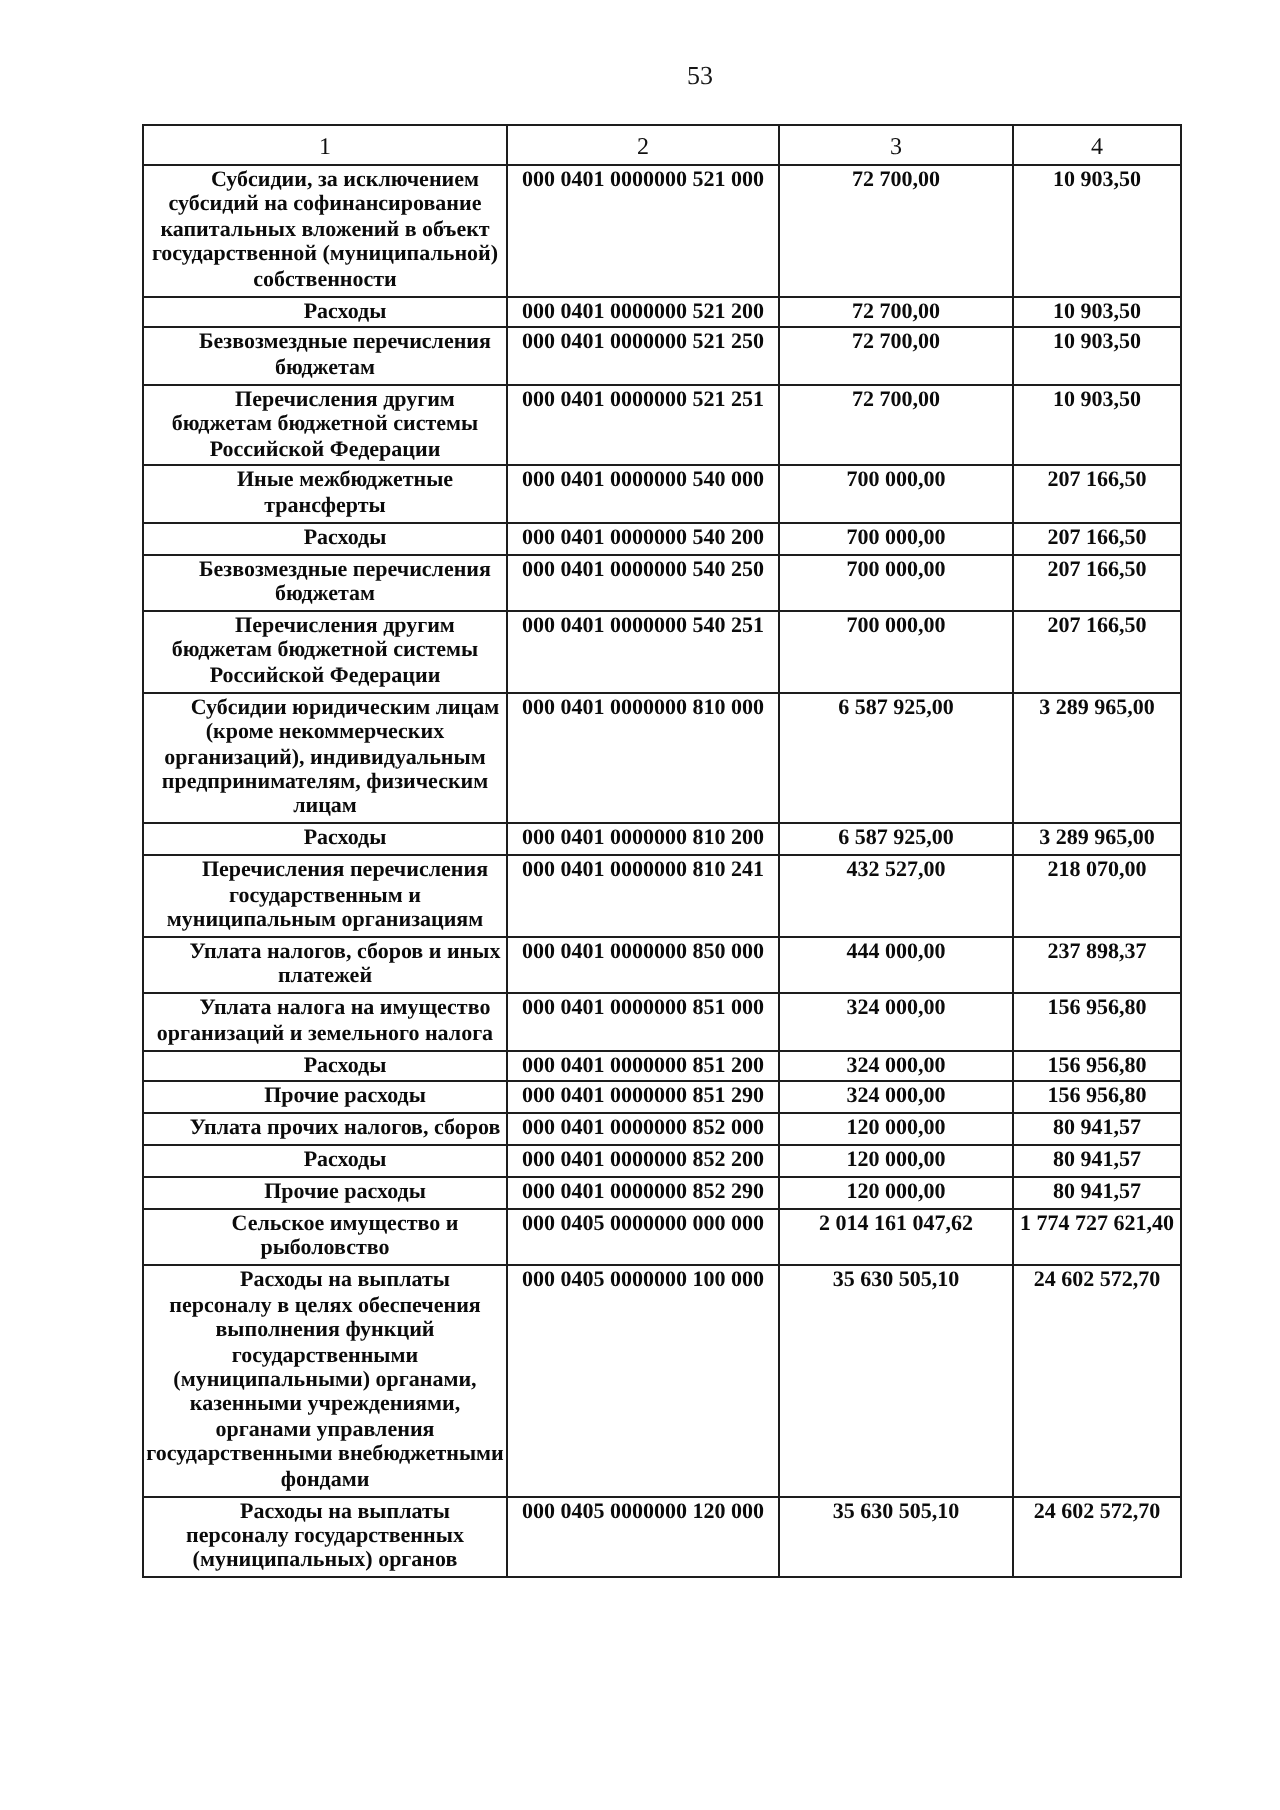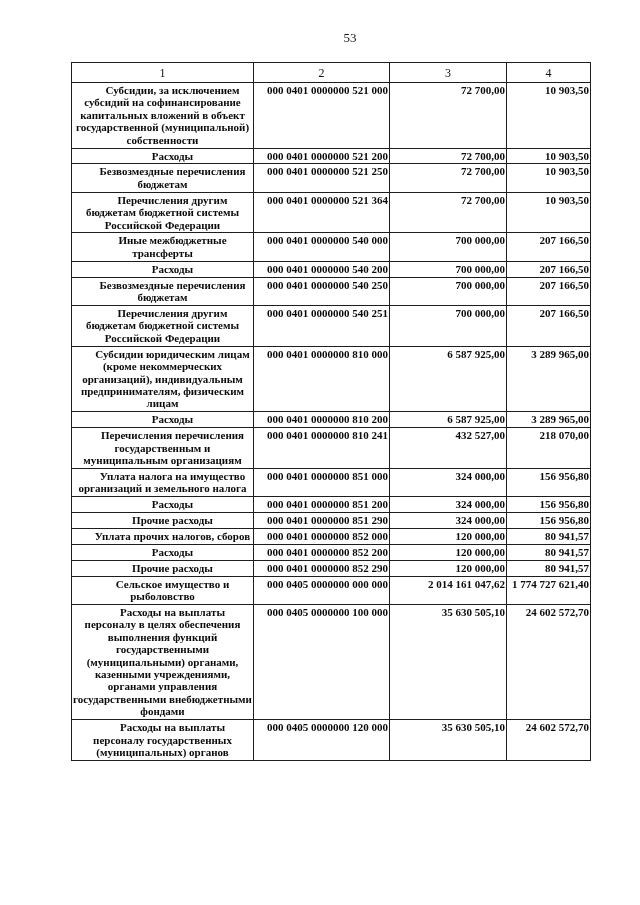--- a/index.html
+++ b/index.html
@@ -53,29 +53,29 @@
     padding: 1px 1px 1.5px 1px;
     color: #0b0b0b;
     overflow: hidden;
   }
   td.c1 {
     text-align: center;
     padding-left: 3px;
     text-indent: 20px;
   }
   td.c2 {
-    text-align: right;
+    text-align: center;
     white-space: nowrap;
   }
   td.c3 {
-    text-align: right;
+    text-align: center;
     white-space: nowrap;
   }
   td.c4 {
-    text-align: right;
+    text-align: center;
     padding-right: 3px;
     white-space: nowrap;
     margin-left: 32px;
   }
 </style>
 </head>
 <body>
 
 <div>
 
@@ -110,21 +110,21 @@
           <td class="c4">10 903,50</td>
         </tr>
         <tr>
           <td class="c1">Безвозмездные перечисления бюджетам</td>
           <td class="c2">000 0401 0000000 521 250</td>
           <td class="c3">72 700,00</td>
           <td class="c4">10 903,50</td>
         </tr>
         <tr>
           <td class="c1">Перечисления другим бюджетам бюджетной системы Российской Федерации</td>
-          <td class="c2">000 0401 0000000 521 364</td>
+          <td class="c2">000 0401 0000000 521 251</td>
           <td class="c3">72 700,00</td>
           <td class="c4">10 903,50</td>
         </tr>
         <tr>
           <td class="c1">Иные межбюджетные трансферты</td>
           <td class="c2">000 0401 0000000 540 000</td>
           <td class="c3">700 000,00</td>
           <td class="c4">207 166,50</td>
         </tr>
         <tr>
@@ -157,20 +157,26 @@
           <td class="c3">6 587 925,00</td>
           <td class="c4">3 289 965,00</td>
         </tr>
         <tr>
           <td class="c1">Перечисления перечисления государственным и муниципальным организациям</td>
           <td class="c2">000 0401 0000000 810 241</td>
           <td class="c3">432 527,00</td>
           <td class="c4">218 070,00</td>
         </tr>
         <tr>
+          <td class="c1">Уплата налогов, сборов и иных платежей</td>
+          <td class="c2">000 0401 0000000 850 000</td>
+          <td class="c3">444 000,00</td>
+          <td class="c4">237 898,37</td>
+        </tr>
+        <tr>
           <td class="c1">Уплата налога на имущество организаций и земельного налога</td>
           <td class="c2">000 0401 0000000 851 000</td>
           <td class="c3">324 000,00</td>
           <td class="c4">156 956,80</td>
         </tr>
         <tr>
           <td class="c1">Расходы</td>
           <td class="c2">000 0401 0000000 851 200</td>
           <td class="c3">324 000,00</td>
           <td class="c4">156 956,80</td>

